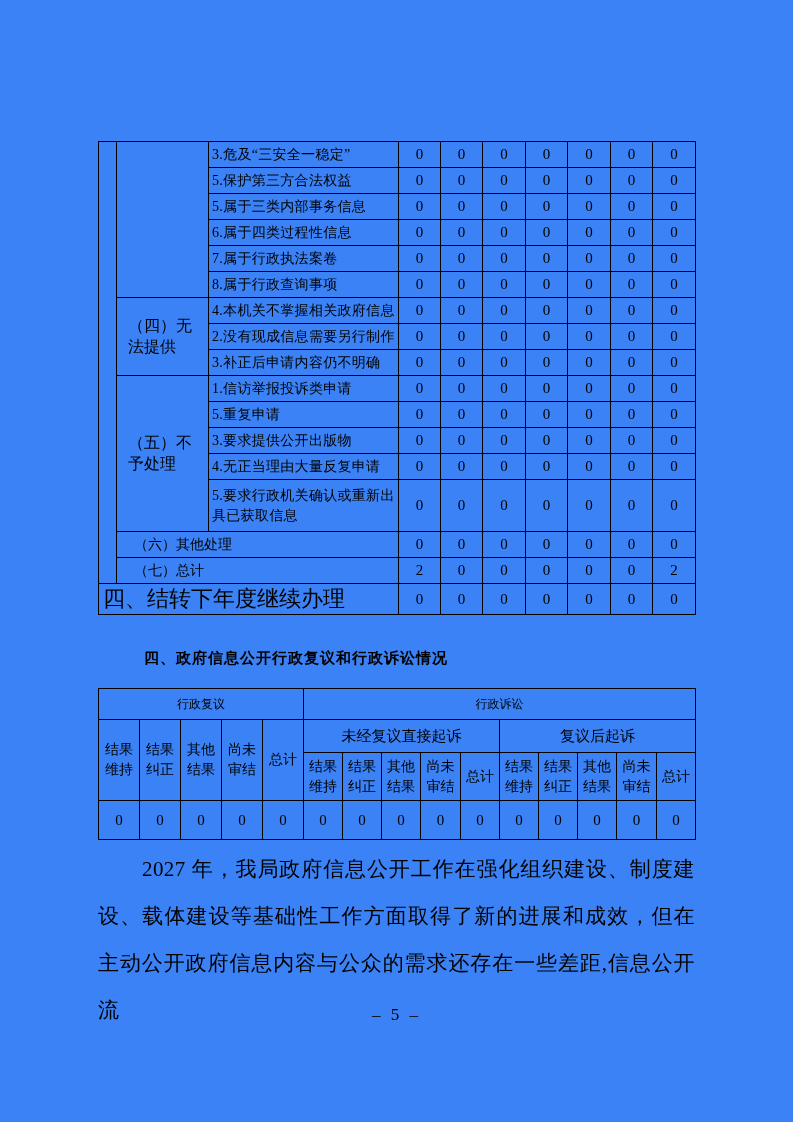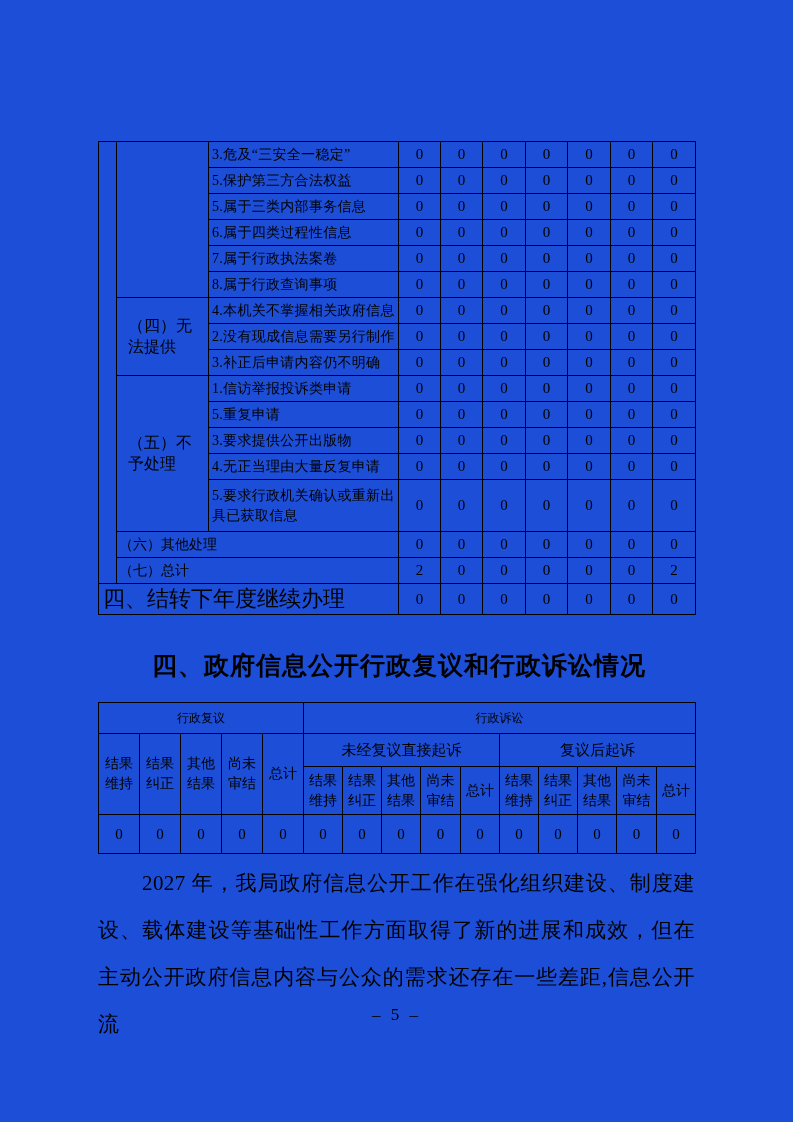--- a/index.html
+++ b/index.html
@@ -1,48 +1,48 @@
 <!DOCTYPE html>
 <html><head>
 <meta charset="utf-8">
 <style>
   html,body { margin:0; padding:0; background:#ffffff; }
   .page {
-    position:relative; width:793px; height:1122px; background:#1d4ed8;
+    position:relative; width:793px; height:1122px; background:#3b82f6;
     font-family:"Liberation Serif","DejaVu Serif",serif; color:#000;
     overflow:hidden;
   }
   .content { margin-left:98px; width:597px; padding-top:141px; }
 
   table { border-collapse:collapse; table-layout:fixed; width:597px; }
   td { border:1px solid #000; text-align:center; vertical-align:middle;
        padding:0 2px; overflow:hidden; }
 
   
   .t1 tr   { height:26px; }
   .t1 td   { font-size:15px; }
   .t1 .item  { text-align:left; font-size:14px; padding-left:3px; letter-spacing:0.3px; }
   .t1 .cat   { text-align:left; font-size:16px; padding-left:11px; }
-  .t1 .sum   { text-align:left; font-size:14px; padding-left:2px; }
+  .t1 .sum   { text-align:left; font-size:14px; padding-left:17px; }
   .t1 .carry { text-align:left; font-size:22px; padding-left:4px; }
   .t1 .row-tall { height:52px; }
   .t1 .row-tall .item { line-height:20px; }
 
   
   .t2 { margin-top:20px; }
   .t2 td { font-size:15px; }
   .t2 .grp    { height:30px; font-size:12px; }
   .t2 .subgrp { height:32px; font-size:15px; }
   .t2 .sub    { font-size:14px; line-height:20px; padding:0 1px; }
   .t2 .rownum { height:38px; }
 
   .heading {
     font-family:Liberation Mono, monospace;
-    font-weight:bold; font-size:25px; letter-spacing:1px;
-    margin:8px; padding-left:46px;
+    font-weight:bold; font-size:15px; letter-spacing:1px;
+    margin:0; padding-left:46px;
   }
   .heading.s4 { margin-top:34px; }
   .heading.s5 { margin-top:11px; }
 
   .para {
     margin:6px 0 0 0; font-size:21px; line-height:47px;
     text-align:justify; text-indent:44px; letter-spacing:0.4px;
   }
 
   .pagenum {

